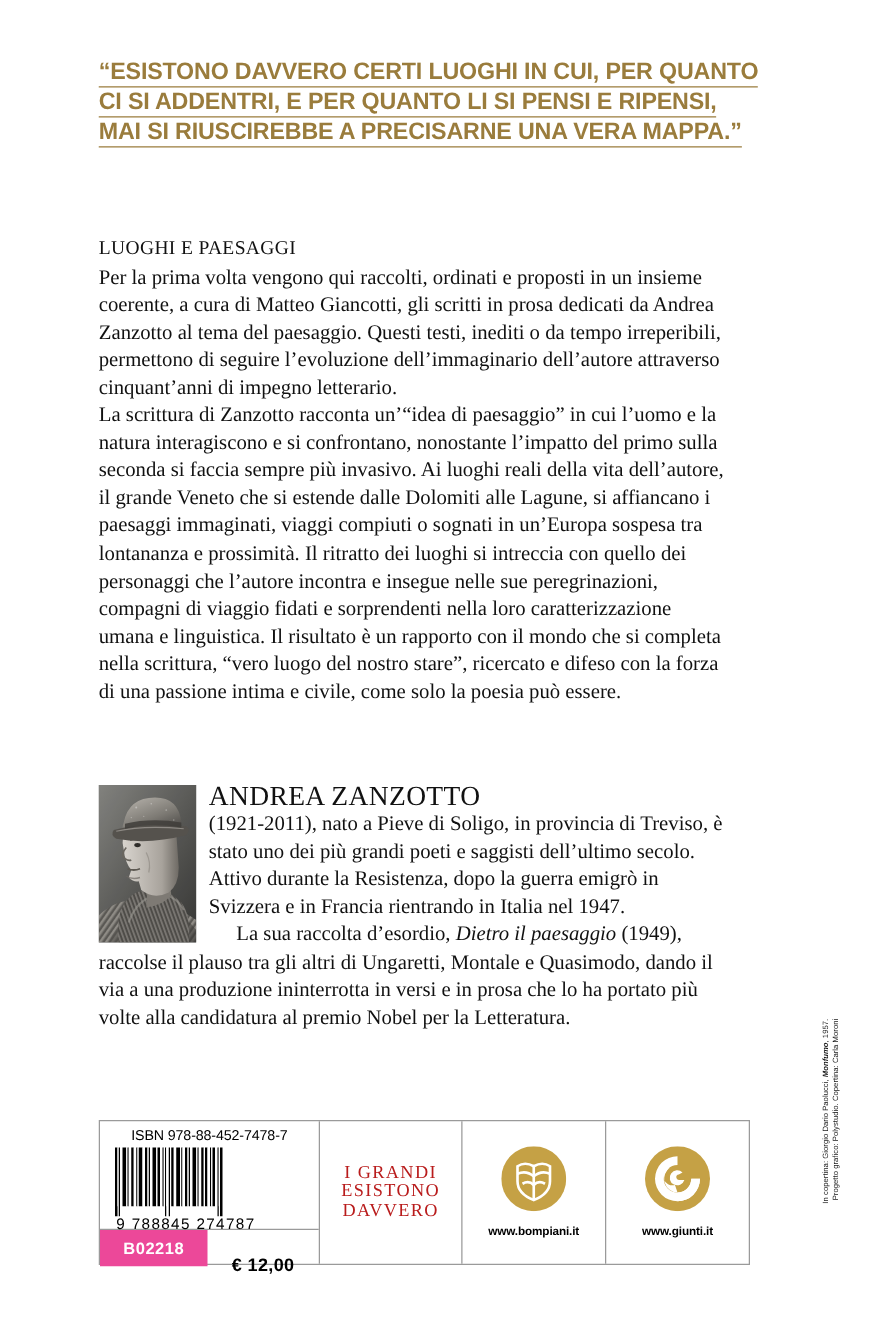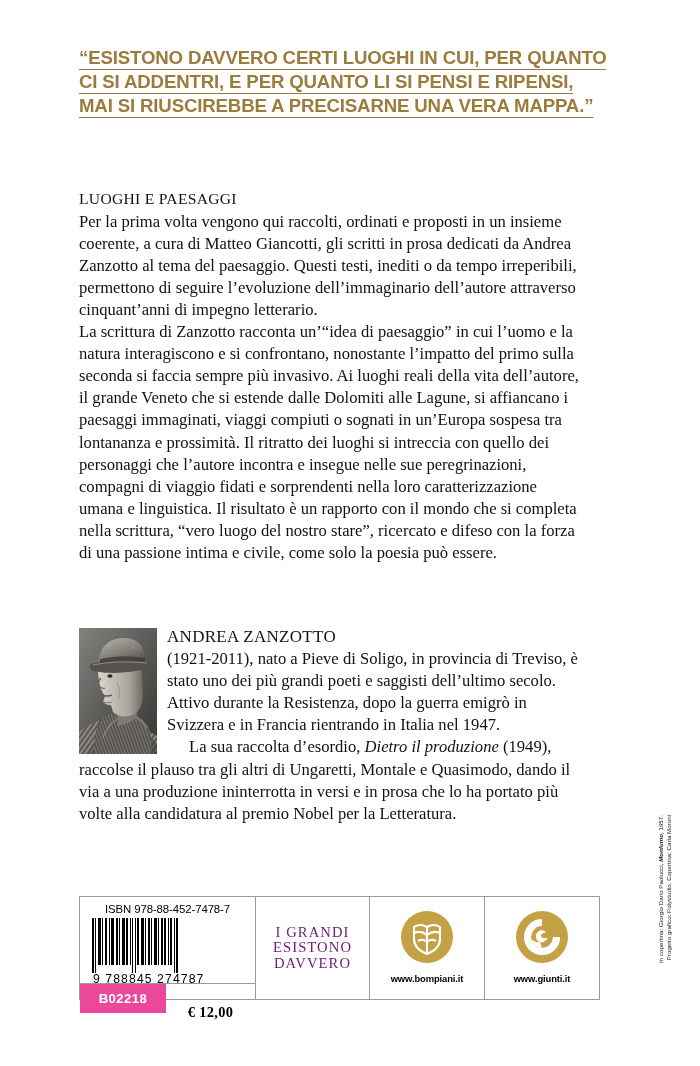--- a/index.html
+++ b/index.html
@@ -77,34 +77,34 @@
     width: 78px;
     height: 126px;
     margin: 2px 10px 2px 0;
     position: relative;
     overflow: hidden;
     background: #6d6d6a;
   }
   .bio-photo svg { display: block; width: 78px; height: 126px; }
   .bio-name {
     display: block;
-    font-size: 17px;
+    font-size: 22px;
     letter-spacing: 0.3px;
   }
   .bio p { margin: 0; }
   .bio .indent { display: inline-block; width: 22px; }
   .bio em { font-style: italic; }
 
   
   .bottom-bar {
     position: absolute;
     left: 79px;
     top: 896px;
     width: 521px;
-    height: 104px;
+    height: 116px;
     border: 1px solid #9a9a9a;
     box-sizing: border-box;
     display: flex;
     background: #ffffff;
   }
   .panel {
     box-sizing: border-box;
     position: relative;
   }
   .panel + .panel { border-left: 1px solid #9a9a9a; }
@@ -156,40 +156,40 @@
     font-family: "Liberation Sans", "DejaVu Sans", sans-serif;
     font-weight: bold;
     font-size: 13.2px;
     letter-spacing: 0.4px;
   }
   .code-price {
     flex: 1;
     display: flex;
     align-items: center;
     justify-content: center;
-    font-family: Liberation Serif, serif;
+    font-family: Liberation Sans, sans-serif;
     font-weight: bold;
     font-size: 14.4px;
     letter-spacing: 0.3px;
     color: #000;
     margin-top: 28px;
   }
 
   .panel-imprint {
     width: 114px;
     display: flex;
     align-items: center;
     justify-content: center;
   }
   .imprint-text {
     text-align: center;
     font-size: 14.6px;
     line-height: 15.6px;
     letter-spacing: 1.1px;
-    color: #701a75;
+    color: #b91c1c;
   }
   .imprint-text span { display: block; white-space: nowrap; }
 
   .panel-logo {
     flex: 1;
     display: flex;
     flex-direction: column;
     align-items: center;
     justify-content: center;
     padding-bottom: 2px;
@@ -310,21 +310,21 @@
           <circle cx="36" cy="25" r="0.5"></circle>
         <circle cx="60" cy="28" r="0.6"></circle>
           <circle cx="26" cy="26" r="0.5"></circle>
       </g>
     </svg>
   </div>
   <p>
     <span class="bio-name">ANDREA ZANZOTTO</span>
     <span>(1921-2011), nato a Pieve di Soligo, in provincia di Treviso, è stato uno dei più grandi poeti e saggisti dell’ultimo secolo. Attivo durante la Resistenza, dopo la guerra emigrò in Svizzera e in Francia rientrando in Italia nel 1947.</span>
   </p>
-  <p><span class="indent"></span><span>La sua raccolta d’esordio, </span><em>Dietro il produzione</em><span> (1949), raccolse il plauso tra gli altri di Ungaretti, Montale e Quasimodo, dando il via a una produzione ininterrotta in versi e in prosa che lo ha portato più volte alla candidatura al premio Nobel per la Letteratura.</span></p>
+  <p><span class="indent"></span><span>La sua raccolta d’esordio, </span><em>Dietro il paesaggio</em><span> (1949), raccolse il plauso tra gli altri di Ungaretti, Montale e Quasimodo, dando il via a una produzione ininterrotta in versi e in prosa che lo ha portato più volte alla candidatura al premio Nobel per la Letteratura.</span></p>
 </div>
 
 <div class="bottom-bar">
 
   <div class="panel panel-barcode">
     <div class="barcode-inner">
       <div class="isbn-text">ISBN 978-88-452-7478-7</div>
       <div class="bars">
         <span class="tall" style="width:2px"></span>
           <span style="width:1px;background:#fff"></span>

